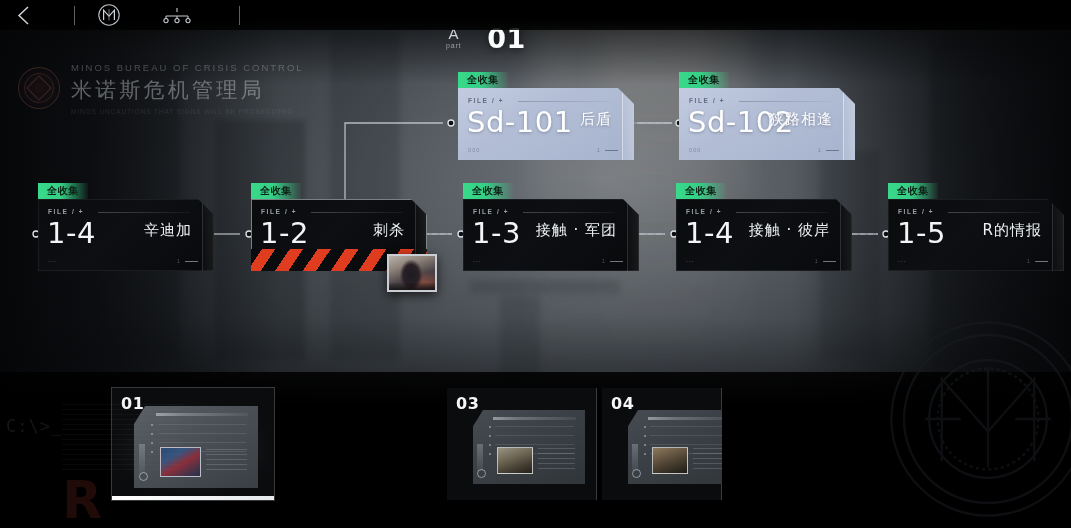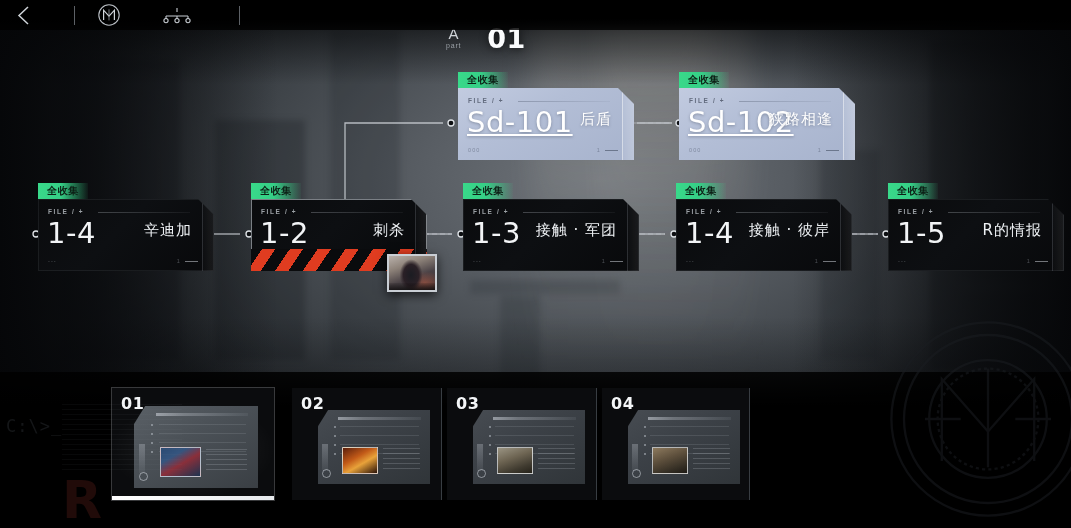--- a/index.html
+++ b/index.html
@@ -128,21 +128,21 @@
   .card.blue .file-tag{ color:rgba(60,68,86,.70); }
   .hairline{ position:absolute; left:60px; top:13px; right:24px; height:1px; }
   .card.dark .hairline{ background:linear-gradient(90deg,rgba(190,196,204,.30),rgba(190,196,204,.06)); }
   .card.blue .hairline{ background:linear-gradient(90deg,rgba(70,80,100,.36),rgba(70,80,100,.06)); }
 
   .code{
     position:absolute; left:9px; top:20px; font-size:29px; font-weight:400; letter-spacing:.5px; line-height:1;
     font-family:"DejaVu Sans","Liberation Sans",sans-serif;
   }
   .card.dark .code{ color:#f2f4f6; }
-  .card.blue .code{ color:#ffffff; text-shadow:0 1px 3px rgba(40,48,64,.35);text-decoration:underline; }
+  .card.blue .code{ color:#ffffff; text-shadow:0 1px 3px rgba(40,48,64,.35); }
 
   .nname{
     position:absolute; right:22px; top:24px; font-size:15px; letter-spacing:1.0px; line-height:1;
     font-family:"DejaVu Sans","Liberation Sans",sans-serif; white-space:nowrap;
   }
   .card.dark .nname{ color:#eef1f4; }
   .card.blue .nname{ color:#ffffff; text-shadow:0 1px 3px rgba(40,48,64,.35); }
 
   .microrow{ position:absolute; left:10px; right:16px; bottom:6px; height:8px; display:flex; align-items:center; justify-content:space-between; }
   .micro{ font-size:5.5px; letter-spacing:1.1px; }
@@ -268,20 +268,28 @@
         <path d="M15 1 L15 5 M4 9 L26 9 M4 9 L4 12 M15 9 L15 12 M26 9 L26 12" fill="none" stroke="#c6cbd1" stroke-width="1.1"></path>
         <circle cx="4" cy="13.6" r="2.1" fill="none" stroke="#c6cbd1" stroke-width="1.1"></circle>
         <circle cx="15" cy="13.6" r="2.1" fill="none" stroke="#c6cbd1" stroke-width="1.1"></circle>
         <circle cx="26" cy="13.6" r="2.1" fill="none" stroke="#c6cbd1" stroke-width="1.1"></circle>
       </svg>
     </div>
     <div class="nav-gap"></div>
     <div class="nav-div"></div>
   </div>
 
+  <div class="agency">
+    <div class="agency-seal"></div>
+    <div>
+      <div class="agency-en">MINOS BUREAU OF  CRISIS CONTROL</div>
+      <div class="agency-cn">米诺斯危机管理局</div>
+      <div class="agency-sub">MINOS UNCAUTIONS THAT SIGNS WILL BE PROSECUTED . . .</div>
+    </div>
+  </div>
 
   <div class="titlewrap">
     <div class="title-part">
       <span class="big">A</span>
       <span class="small">part</span>
     </div>
     <div class="title-num">01</div>
   </div>
 
 
@@ -469,49 +477,36 @@
           <div class="m-top"></div>
             <div class="m-dots"></div>
             <div class="m-lines"></div>
           <div class="m-img" style="background:linear-gradient(150deg,#2b4a72 0%,#35557f 30%,#8a2f3a 55%,#1d3350 100%);"></div>
           <div class="m-txt"></div>
             <div class="m-side"></div>
             <div class="m-badge"></div>
         </div>
       </div>
 
-      <div class="slide" style="left:292px; width:150px;">
-        <div class="sep"></div>
-        <div class="slide-num">02</div>
-        <div class="mini" style="left:26px; top:22px; width:112px; height:74px;">
-          <div class="m-top"></div>
-            <div class="m-dots"></div>
-            <div class="m-lines"></div>
-          <div class="m-img" style="background:linear-gradient(150deg,#5a1f0c 0%,#c25a18 38%,#e8a23a 60%,#2a1208 100%);"></div>
-          <div class="m-txt"></div>
-            <div class="m-side"></div>
-            <div class="m-badge"></div>
-        </div>
-      </div>
 
       <div class="slide" style="left:447px; width:150px;">
         <div class="sep"></div>
         <div class="slide-num">03</div>
         <div class="mini" style="left:26px; top:22px; width:112px; height:74px;">
           <div class="m-top"></div>
             <div class="m-dots"></div>
             <div class="m-lines"></div>
           <div class="m-img" style="background:linear-gradient(160deg,#9a9483 0%,#6e6553 40%,#3f3a2f 75%,#252219 100%);"></div>
           <div class="m-txt"></div>
             <div class="m-side"></div>
             <div class="m-badge"></div>
         </div>
       </div>
 
-      <div class="slide" style="left:602px; width:148px;">
+      <div class="slide" style="left:602px; width:120px;">
         <div class="sep"></div>
         <div class="slide-num">04</div>
         <div class="mini" style="left:26px; top:22px; width:112px; height:74px;">
           <div class="m-top"></div>
             <div class="m-dots"></div>
             <div class="m-lines"></div>
           <div class="m-img" style="background:linear-gradient(160deg,#8d7a5e 0%,#5d4f3c 42%,#342e24 78%,#1e1a14 100%);"></div>
           <div class="m-txt"></div>
             <div class="m-side"></div>
             <div class="m-badge"></div>

